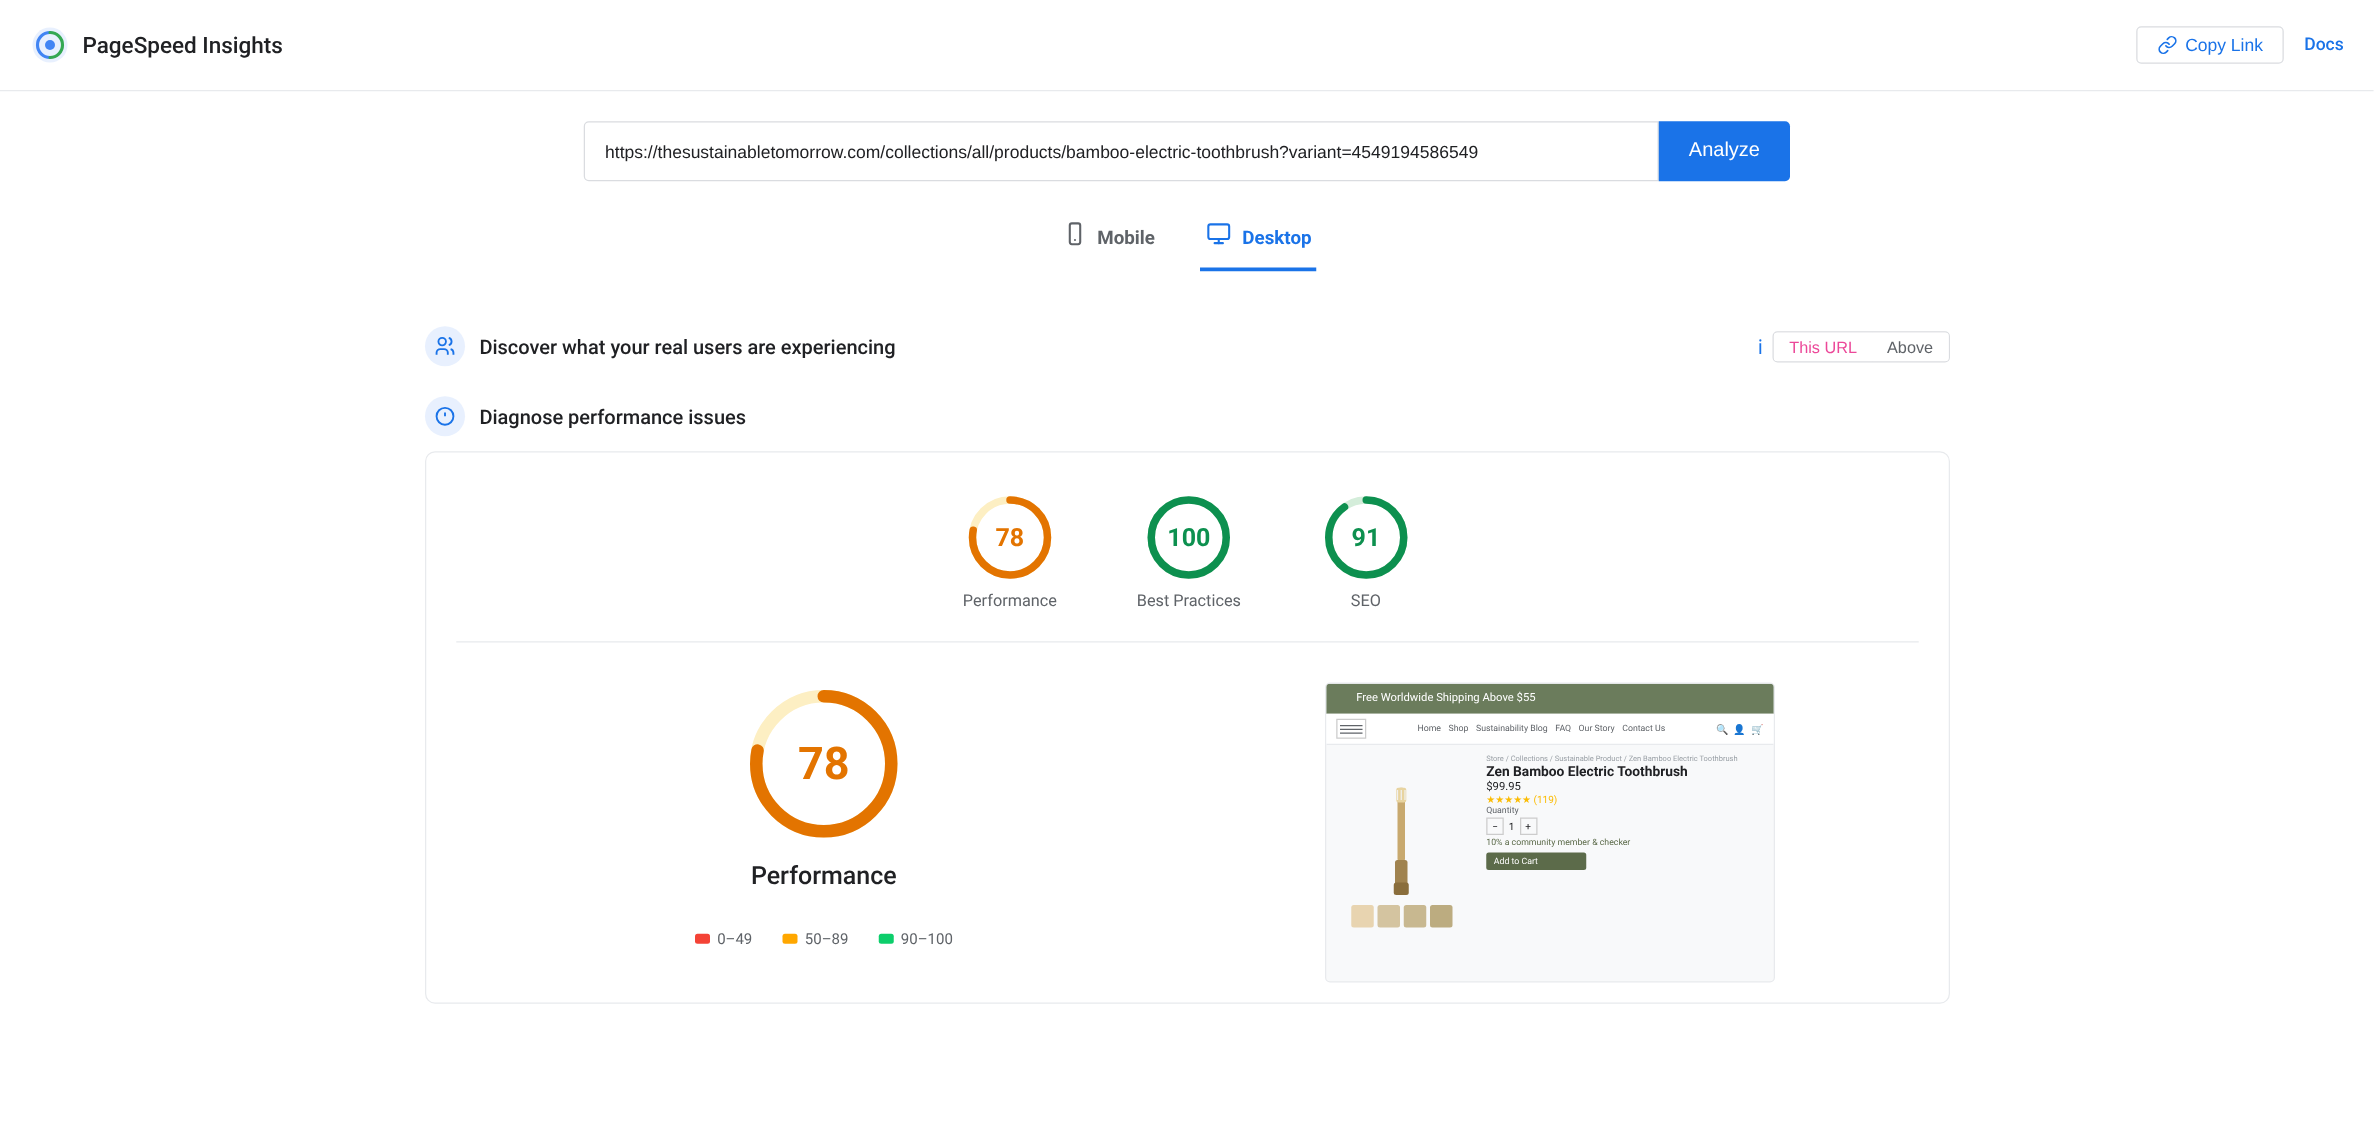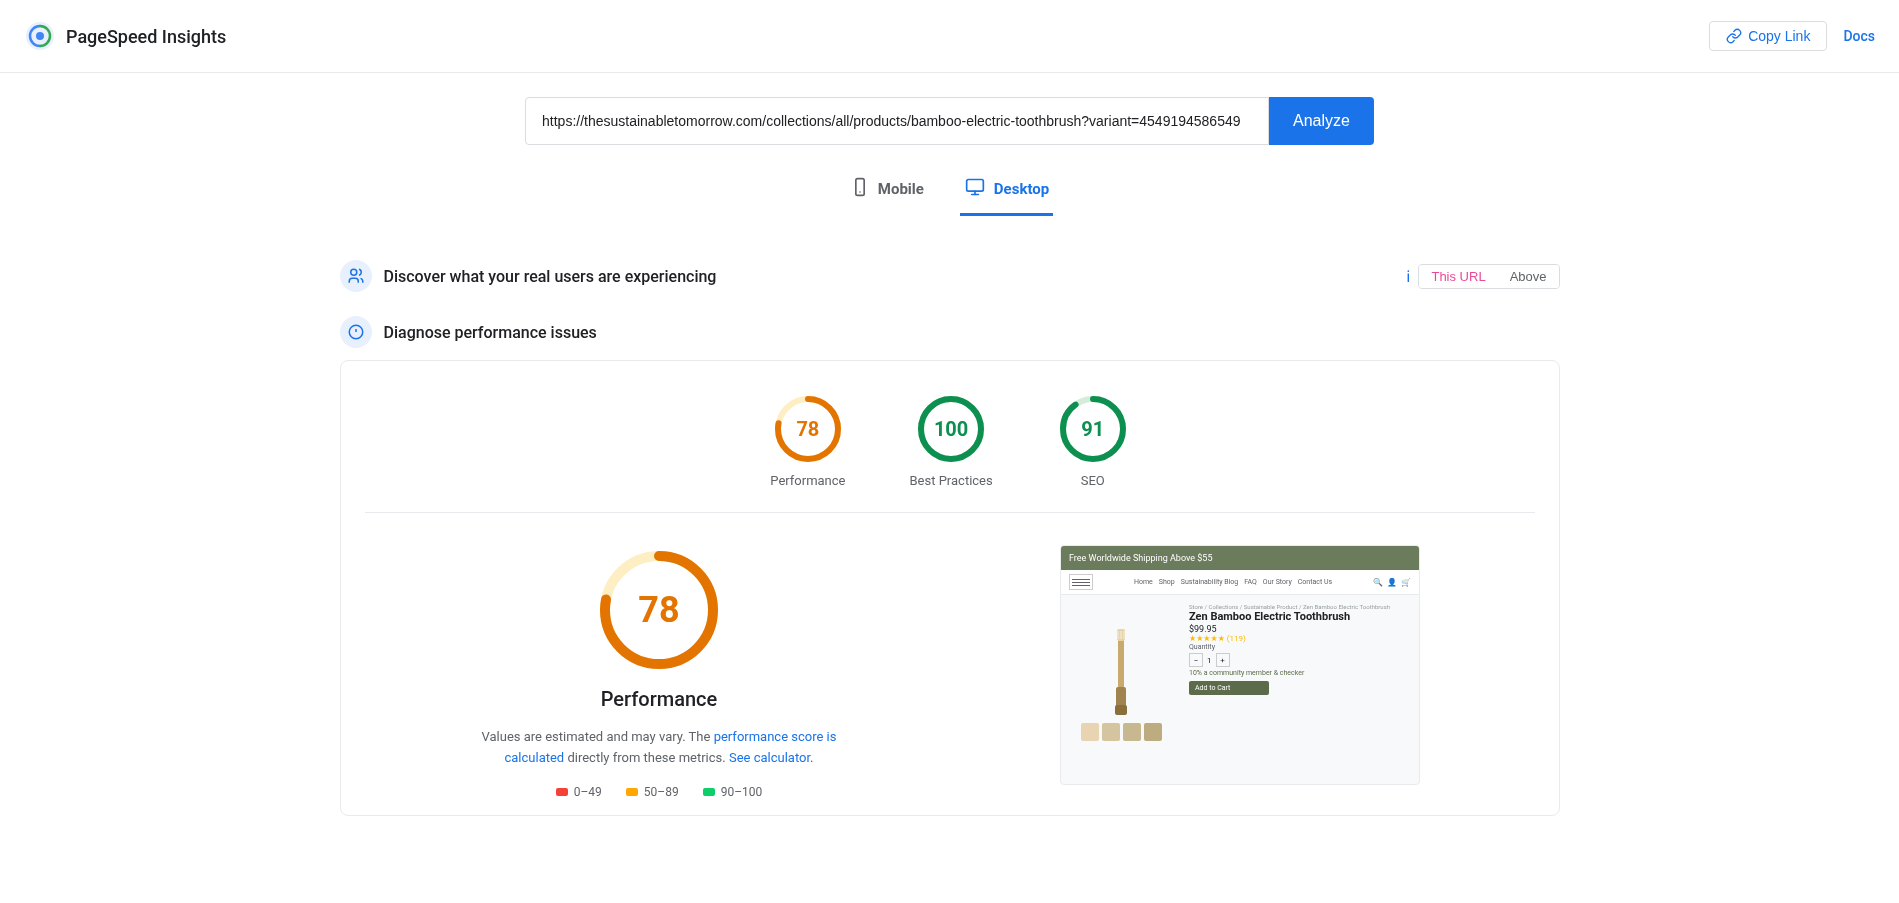--- a/index.html
+++ b/index.html
@@ -73,21 +73,21 @@
       align-items: center;
       gap: 0;
       margin-bottom: 24px;
     }
     .url-input-wrapper {
       display: flex;
       align-items: center;
       border: 1px solid #dadce0;
       border-radius: 4px 0 0 4px;
       background: #fff;
-      width: 744px;
+      width: 860px;
       height: 48px;
       padding: 0 16px;
       overflow: hidden;
     }
     .url-input {
       border: none;
       outline: none;
       width: 100%;
       font-size: 14px;
       color: #202124;
@@ -293,21 +293,21 @@
       border-radius: 4px;
       overflow: hidden;
       background: #f8f9fa;
       position: relative;
     }
     .thumb-header {
       background: #6b7c5c;
       height: 24px;
       display: flex;
       align-items: center;
-      padding: 0 8px;
+      padding: 0 24px;
       font-size: 9px;
       color: #fff;
     }
     .thumb-nav {
       display: flex;
       justify-content: space-between;
       align-items: center;
       padding: 4px 8px;
       border-bottom: 1px solid #e8eaed;
       background: #fff;
@@ -510,26 +510,20 @@
         <div class="big-score-circle">
           <svg width="130" height="130" viewBox="0 0 130 130">
             <circle cx="65" cy="65" r="54" fill="none" stroke="#fdefc3" stroke-width="10"></circle>
             <circle cx="65" cy="65" r="54" fill="none" stroke="#e37400" stroke-width="10" stroke-dasharray="339.3" stroke-dashoffset="74.6" stroke-linecap="round"></circle>
           </svg>
           <span class="big-score-value">78</span>
         </div>
 
         <div class="perf-title">Performance</div>
 
-        <div class="perf-note">
-          <span>Values are estimated and may vary. The</span>
-          <a style="color:#1a73e8;text-decoration:none;">performance score is calculated</a>
-          <span> directly from these metrics. </span>
-          <a style="color:#1a73e8;text-decoration:none;">See calculator.</a>
-        </div>
 
         <div class="perf-legend">
           <div class="legend-item">
             <div class="legend-dot" style="background:#f44336;border-radius:2px;width:12px;height:8px;"></div>
             <span>0–49</span>
           </div>
           <div class="legend-item">
             <div class="legend-dot bg-yellow" style="border-radius:2px;width:12px;height:8px;"></div>
             <span>50–89</span>
           </div>

